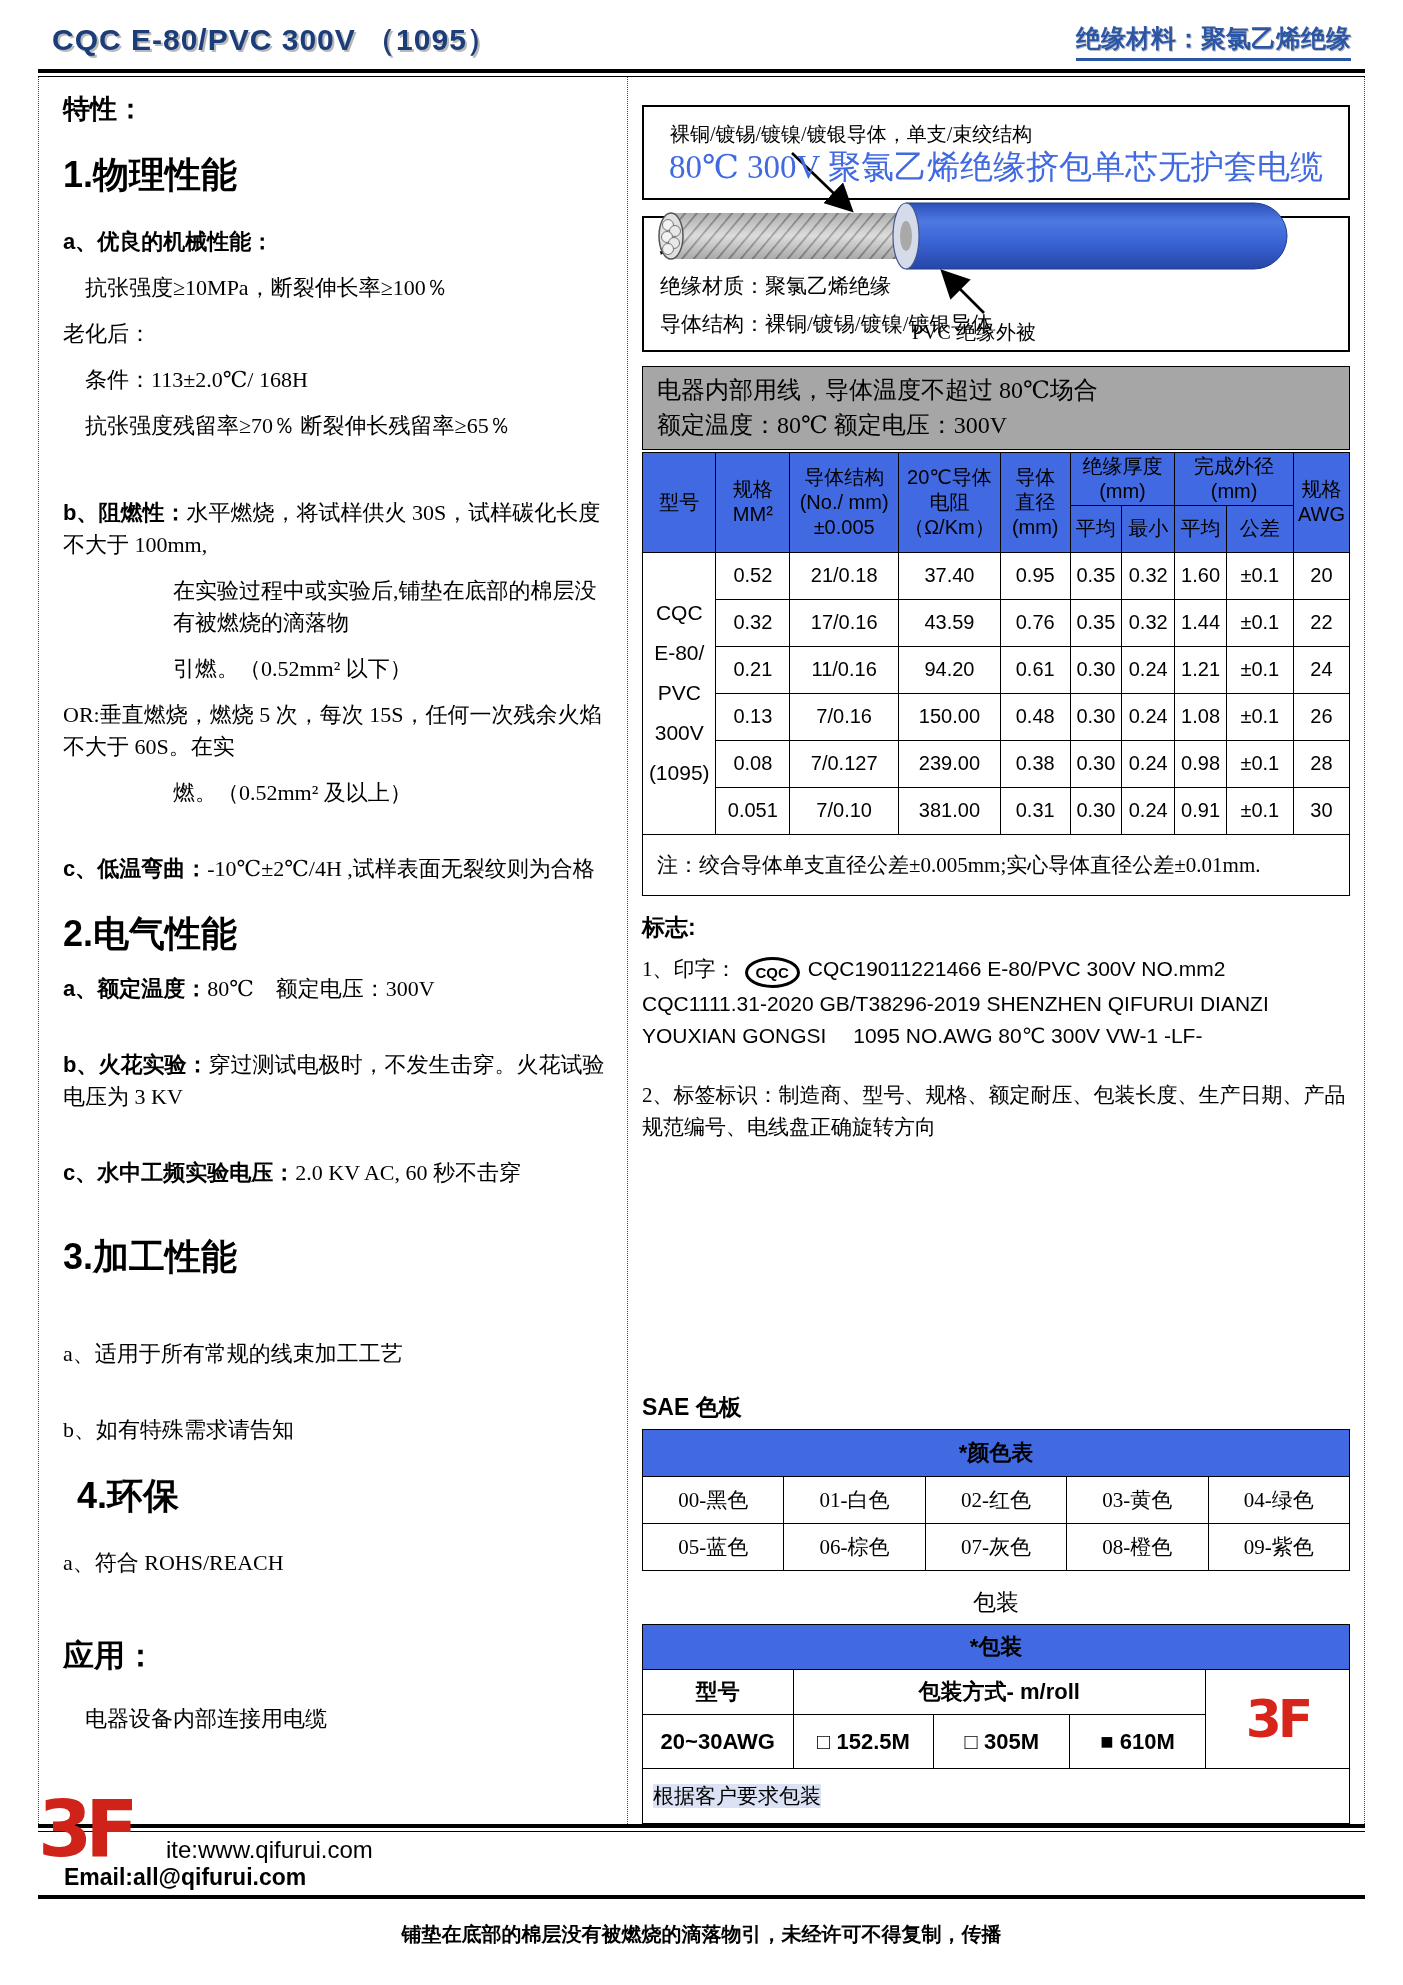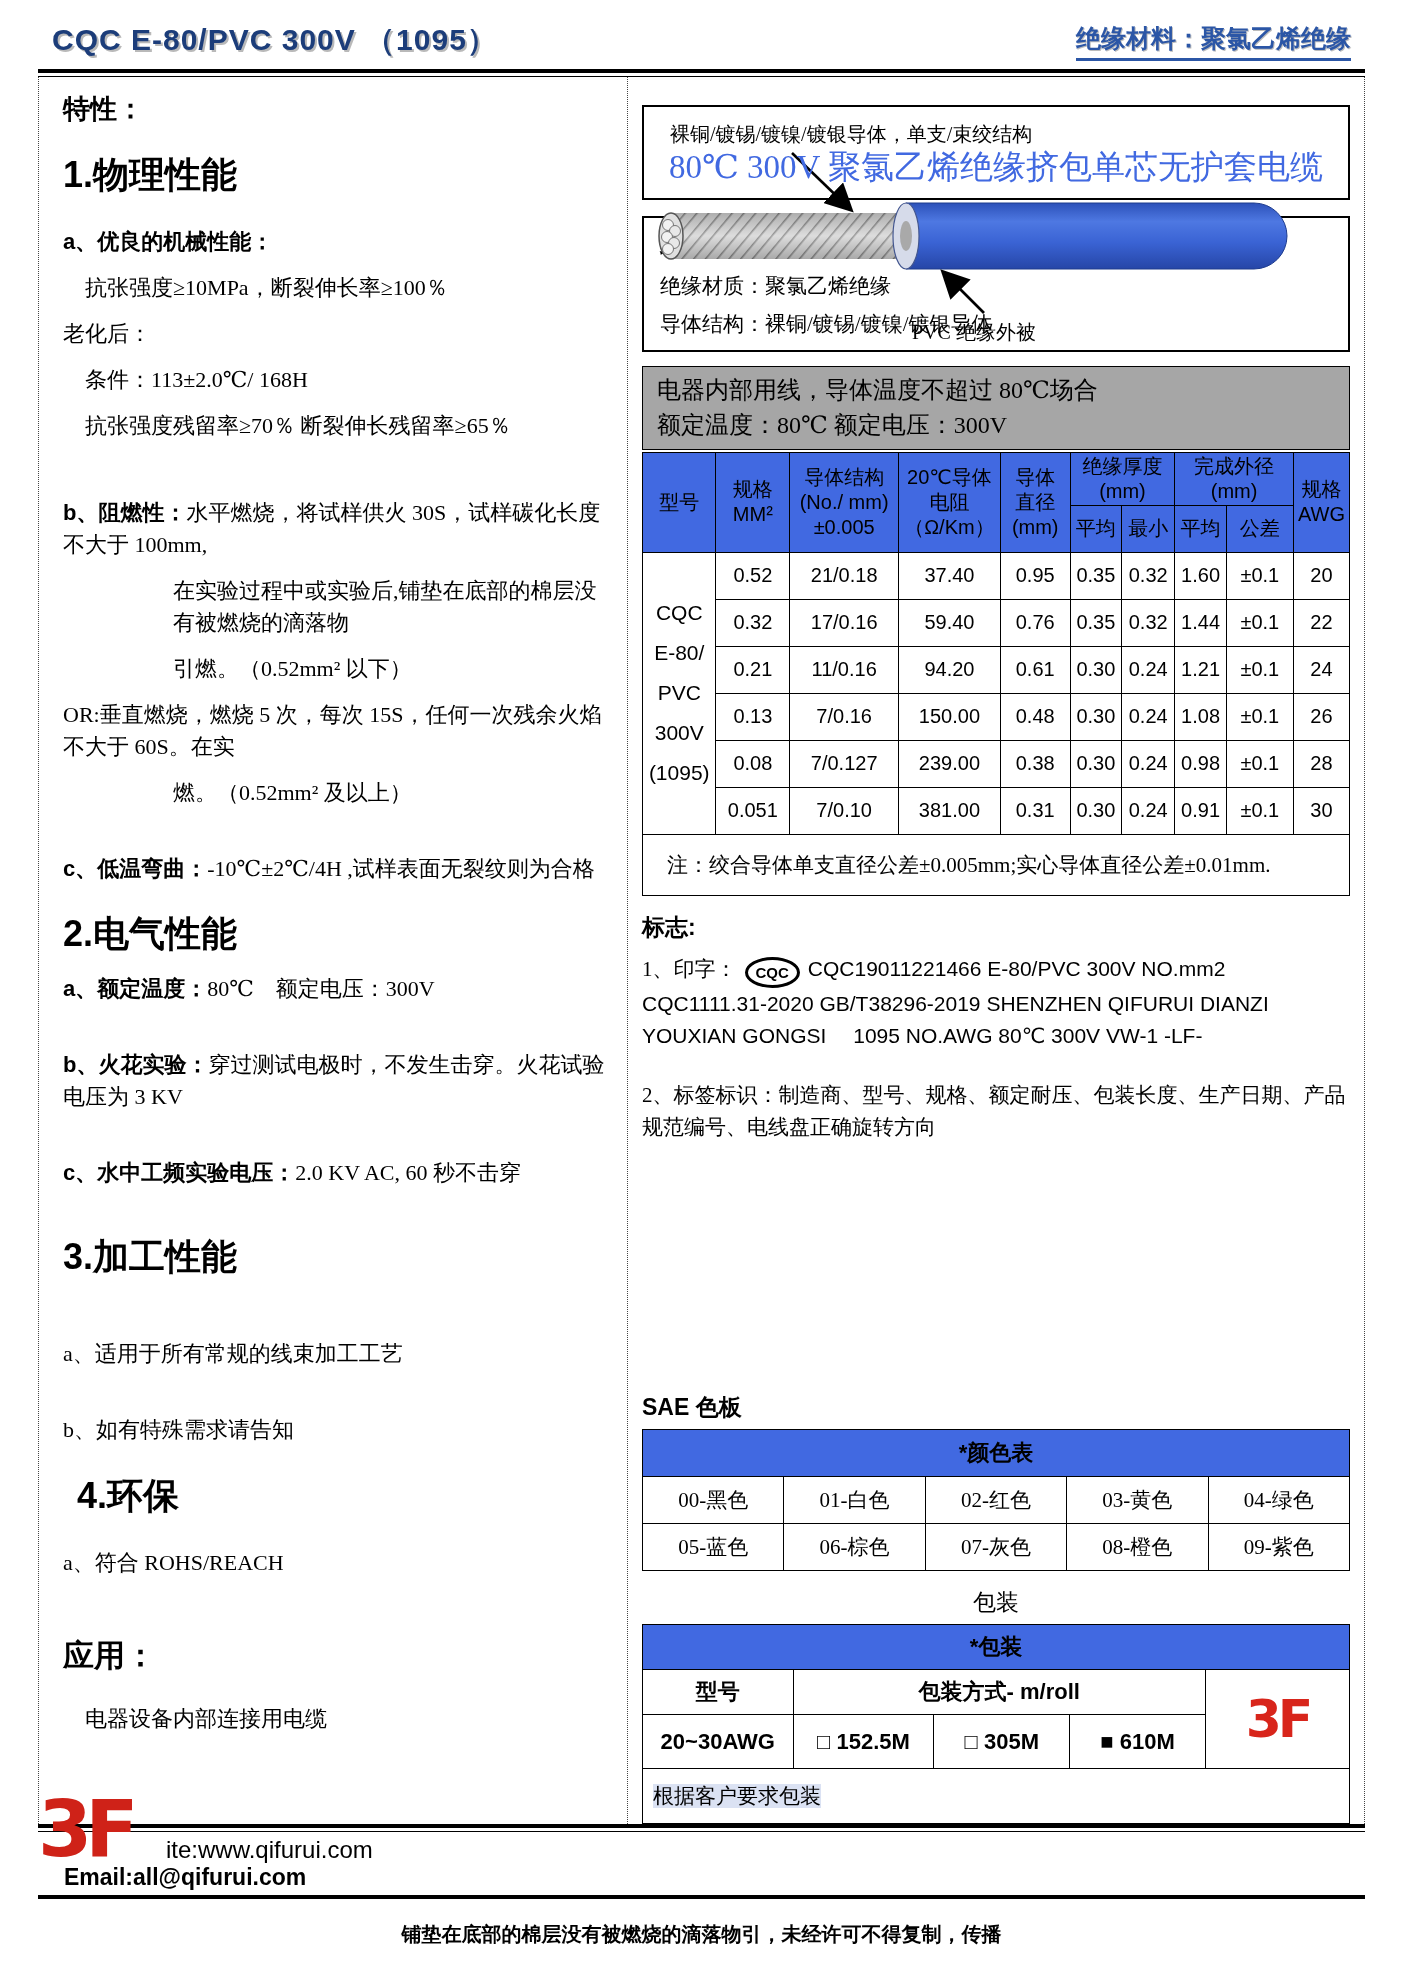--- a/index.html
+++ b/index.html
@@ -48,21 +48,21 @@
   .struct-h{font-weight:bold;font-size:27px;}
   .struct-ln{font-size:21px;margin-top:10px;}
 
   .banner{background:#a6a6a6;border:1.6px solid #000;margin-top:14px;padding:6px 14px;font-size:24px;line-height:1.45;}
 
   .spec{width:100%;margin-top:2px;font-size:20px;font-family:"Liberation Sans","DejaVu Sans",sans-serif;}
   .spec td{height:44px;}
   .spec .th{background:#4169E1;}
   .spec .pre{white-space:pre-line;line-height:1.25;}
   .spec .model{font-size:21px;line-height:1.9;}
-  .spec .note{text-align:left;padding:8px 24px;font-family:"Liberation Serif","DejaVu Serif",serif;font-size:21px;}
+  .spec .note{text-align:left;padding:8px 14px;font-family:"Liberation Serif","DejaVu Serif",serif;font-size:21px;}
 
   .mark-h{font-weight:bold;font-size:23px;margin-top:16px;}
   .mark-ln{font-size:21px;margin-top:10px;line-height:1.55;}
   .cqc{display:inline-block;border:3px solid #000;border-radius:50%;padding:1px 8px;
        font-family:"Liberation Sans","DejaVu Sans",sans-serif;font-weight:bold;font-size:15px;vertical-align:-2px;margin:0 8px;}
 
   .sae-h{font-weight:bold;font-size:23px;margin-top:248px;}
   .blueh{background:#4169E1;font-weight:bold;font-size:22px;height:40px;}
   .sae{width:100%;margin-top:6px;font-size:21px;}
   .sae td{height:44px;width:20%;}
@@ -230,21 +230,21 @@
           <td>0.95</td>
           <td>0.35</td>
           <td>0.32</td>
           <td>1.60</td>
           <td>±0.1</td>
           <td>20</td>
         </tr>
         <tr>
           <td>0.32</td>
           <td>17/0.16</td>
-          <td>59.40</td>
+          <td>43.59</td>
           <td>0.76</td>
           <td>0.35</td>
           <td>0.32</td>
           <td>1.44</td>
           <td>±0.1</td>
           <td>22</td>
         </tr>
         <tr>
           <td>0.21</td>
           <td>11/0.16</td>

